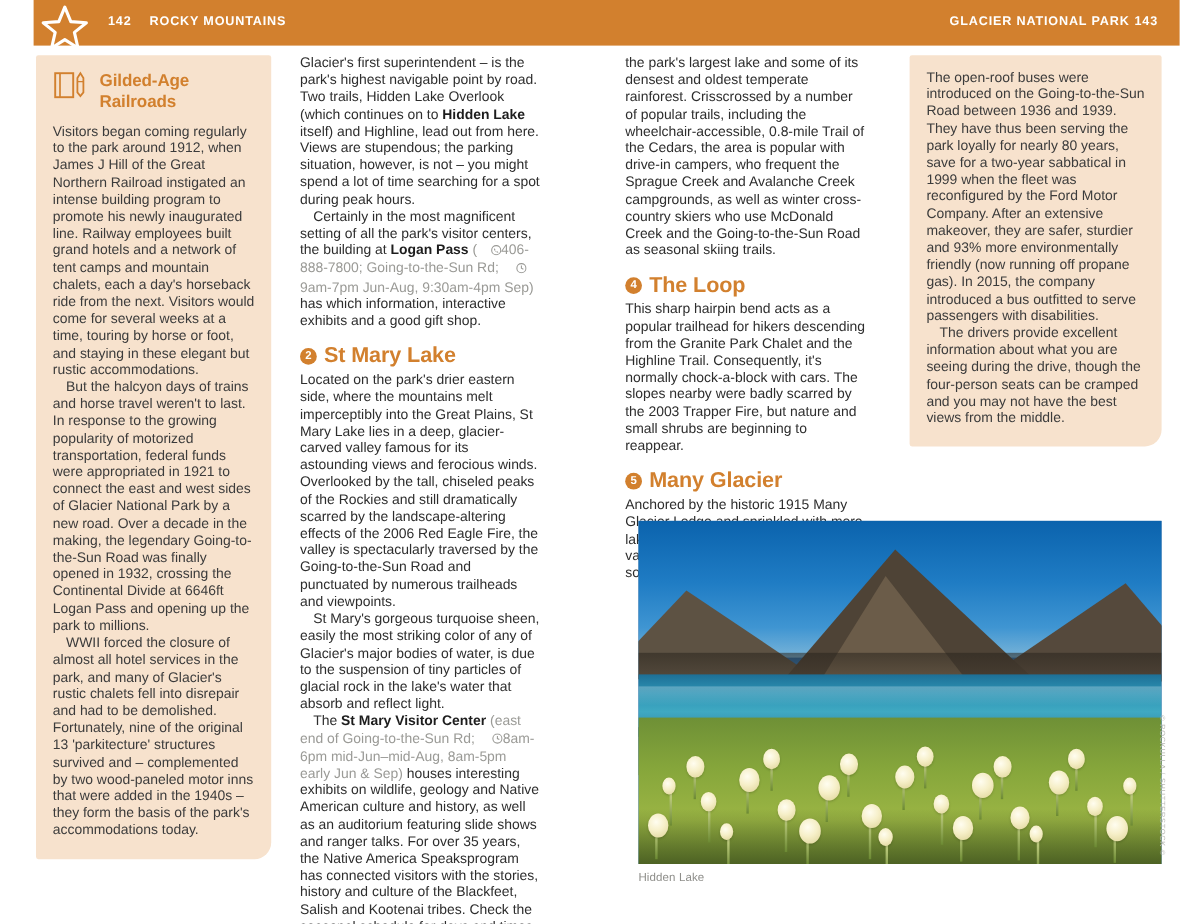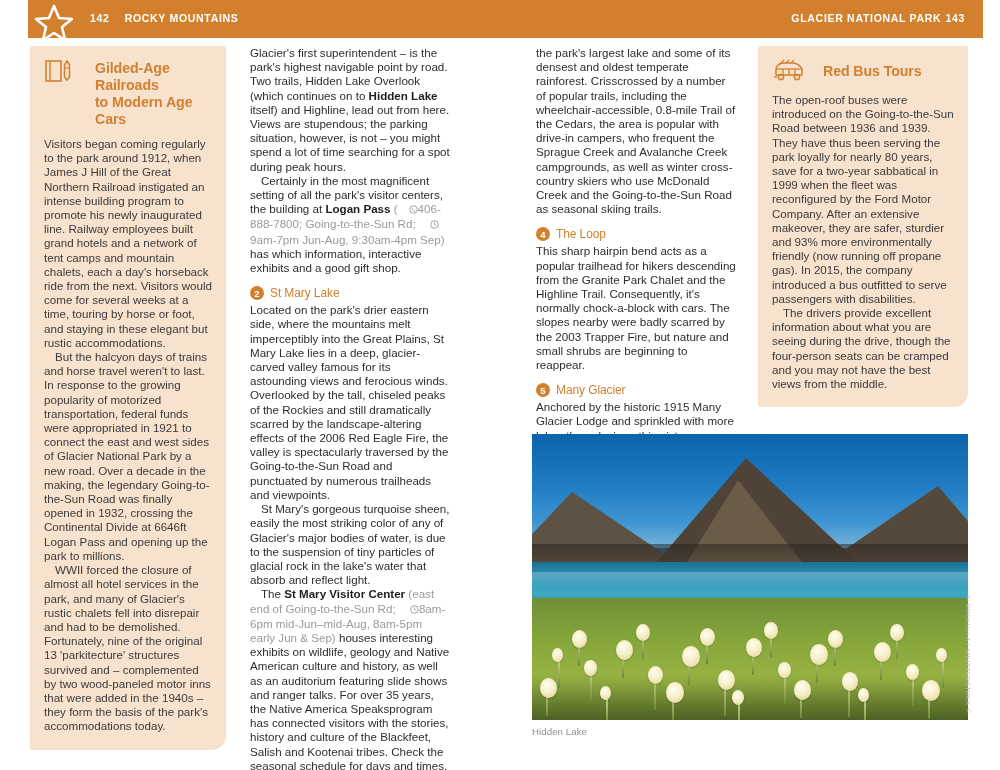--- a/index.html
+++ b/index.html
@@ -33,30 +33,30 @@
     position: absolute; left: 34px; top: 4px; width: 40px; height: 40px;
     line-height: 40px; text-align: center; font-size: 40px; color: #d2802e;
     text-shadow: 0 0 0 #d2802e;
   }
   .star-badge svg { display:block; }
 
   
   .col { position: absolute; top: 46px; width: 196px; }
   .col-1 { left: 30px; }
   .col-2 { left: 250px; width: 200px; }
-  .col-3 { left: 536px; width: 200px; }
+  .col-3 { left: 521px; width: 200px; }
   .col-4 { left: 758px; width: 210px; }
 
   
   .tint-box {
     background: #f7e2cd;
     padding: 12px 14px 16px 14px;
     border-radius: 2px 2px 14px 2px;
   }
-  .box-head { display: flex; align-items: flex-start; gap: 21px; margin-bottom: 9px; }
+  .box-head { display: flex; align-items: flex-start; gap: 9px; margin-bottom: 9px; }
   .box-icon { flex: 0 0 auto; width: 30px; height: 26px; color: #d2802e; }
   .box-icon svg { display: block; }
   .box-title {
     color: #d2802e; font-weight: bold; font-size: 14.2px; line-height: 17px;
     letter-spacing: -.1px; padding-top: 2px;
   }
   .tint-box p {
     font-size: 11.6px; line-height: 14.2px; color: #3b3b3b;
     text-align: left; hyphens: none;
   }
@@ -77,21 +77,21 @@
   }
   .sec-num {
     flex: 0 0 auto;
     width: 14px; height: 14px; border-radius: 50%;
     background: #d2802e; color: #fff;
     font-size: 9.5px; font-weight: bold;
     display: flex; align-items: center; justify-content: center;
     line-height: 1;
   }
   .sec-title {
-    color: #d2802e; font-weight: normal; font-size: 12px; letter-spacing: -.1px;
+    color: #d2802e; font-weight: bold; font-size: 18px; letter-spacing: -.1px;
   }
 
   
   .glyph { display:inline-block; vertical-align:-1px; }
   .glyph svg { display:block; }
 
   
   .photo-wrap {
     position: absolute; left: 532px; top: 434px; width: 436px; height: 286px;
   }
@@ -195,21 +195,20 @@
         <span class="box-icon">
           <svg width="30" height="26" viewBox="0 0 30 26">
             <rect x="2" y="3" width="15" height="20" fill="none" stroke="#d2802e" stroke-width="1.6"></rect>
             <line x1="6" y1="3" x2="6" y2="23" stroke="#d2802e" stroke-width="1.4"></line>
             <path d="M23 3 L25.5 7 L25.5 19 L23 22 L20.5 19 L20.5 7 Z" fill="none" stroke="#d2802e" stroke-width="1.5"></path>
             <line x1="20.5" y1="10" x2="25.5" y2="10" stroke="#d2802e" stroke-width="1.2"></line>
           </svg>
         </span>
         <div class="box-title">
           <span>Gilded-Age Railroads</span><br>
-          <span>to Modern Age Cars</span>
         </div>
       </div>
       <p>Visitors began coming regularly to the park around 1912, when James J Hill of the Great Northern Railroad instigated an intense building program to promote his newly inaugurated line. Railway employees built grand hotels and a network of tent camps and mountain chalets, each a day's horseback ride from the next. Visitors would come for several weeks at a time, touring by horse or foot, and staying in these elegant but rustic accommodations.</p>
       <p>But the halcyon days of trains and horse travel weren't to last. In response to the growing popularity of motorized transportation, federal funds were appropriated in 1921 to connect the east and west sides of Glacier National Park by a new road. Over a decade in the making, the legendary Going-to-the-Sun Road was finally opened in 1932, crossing the Continental Divide at 6646ft Logan Pass and opening up the park to millions.</p>
       <p>WWII forced the closure of almost all hotel services in the park, and many of Glacier's rustic chalets fell into disrepair and had to be demolished. Fortunately, nine of the original 13 'parkitecture' structures survived and – complemented by two wood-paneled motor inns that were added in the 1940s – they form the basis of the park's accommodations today.</p>
 
     </div>
   </div>
 
   <div class="col col-2 body">
@@ -247,36 +246,20 @@
 
     <div class="sec-head">
       <span class="sec-num">5</span>
       <span class="sec-title">Many Glacier</span>
     </div>
     <p>Anchored by the historic 1915 Many Glacier Lodge and sprinkled with more lakes than glaciers, this picturesque valley on the park's east side has some tremendous</p>
   </div>
 
   <div class="col col-4">
     <div class="tint-box">
-      <div class="box-head">
-        <span class="box-icon">
-          <svg width="34" height="26" viewBox="0 0 34 26">
-            <path d="M4 17 L4 11 C4 9 6 6 10 5 L22 5 C26 6 29 9 30 11 L30 17 Z" fill="none" stroke="#d2802e" stroke-width="1.5" stroke-linejoin="round"></path>
-            <line x1="11" y1="11" x2="11" y2="17" stroke="#d2802e" stroke-width="1.3"></line>
-            <line x1="17" y1="11" x2="17" y2="17" stroke="#d2802e" stroke-width="1.3"></line>
-            <line x1="23" y1="11" x2="23" y2="17" stroke="#d2802e" stroke-width="1.3"></line>
-            <line x1="4" y1="11" x2="30" y2="11" stroke="#d2802e" stroke-width="1.3"></line>
-            <path d="M9 5 L12 2 M14 5 L17 2 M19 5 L22 2" stroke="#d2802e" stroke-width="1.2" fill="none"></path>
-            <circle cx="9" cy="19" r="2.6" fill="none" stroke="#d2802e" stroke-width="1.5"></circle>
-            <circle cx="25" cy="19" r="2.6" fill="none" stroke="#d2802e" stroke-width="1.5"></circle>
-            <line x1="2" y1="19" x2="5" y2="19" stroke="#d2802e" stroke-width="1.3"></line>
-          </svg>
-        </span>
-        <div class="box-title" style="padding-top:5px">Red Bus Tours</div>
-      </div>
       <p>The open-roof buses were introduced on the Going-to-the-Sun Road between 1936 and 1939. They have thus been serving the park loyally for nearly 80 years, save for a two-year sabbatical in 1999 when the fleet was reconfigured by the Ford Motor Company. After an extensive makeover, they are safer, sturdier and 93% more environmentally friendly (now running off propane gas). In 2015, the company introduced a bus outfitted to serve passengers with disabilities.</p>
       <p>The drivers provide excellent information about what you are seeing during the drive, though the four-person seats can be cramped and you may not have the best views from the middle.</p>
     </div>
   </div>
 
   <div class="photo-wrap">
     <div class="photo">
       <div class="sky"></div>
       <div class="mtn-left"></div>
       <div class="mtn-right"></div>

